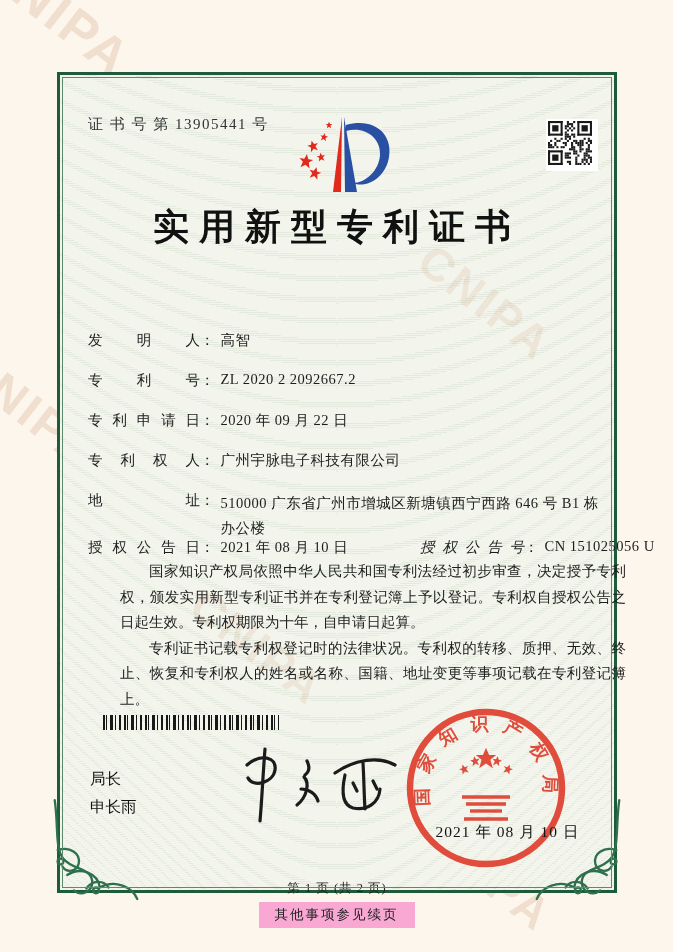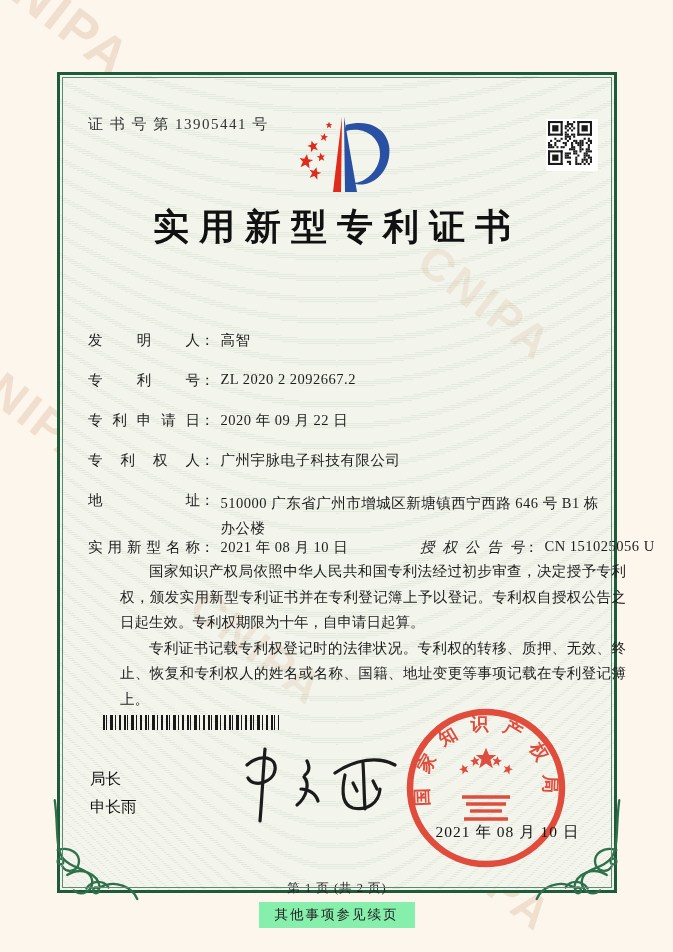--- a/index.html
+++ b/index.html
@@ -58,21 +58,21 @@
   .director{position:absolute;left:30px;top:690px;font-size:15.5px;line-height:28px;color:#111;}
   .signature{position:absolute;left:143px;top:668px;width:210px;height:85px;}
   .seal{position:absolute;left:341px;top:628px;width:170px;height:170px;opacity:.92;}
   .seal-date{
     position:absolute;left:355px;top:747px;width:185px;text-align:center;
     font-size:15.5px;letter-spacing:1px;color:#141414;z-index:3;
   }
   .pageinfo{position:absolute;left:0;top:793px;width:100%;text-align:center;font-size:12.5px;letter-spacing:1px;color:#222;margin-top:12px;}
   .contnote{
     position:absolute;left:50%;top:902px;transform:translateX(-50%);
-    background:#86efac;padding:4px 16px;font-size:13.5px;letter-spacing:2px;color:#222;z-index:2;
+    background:#f9a8d4;padding:4px 16px;font-size:13.5px;letter-spacing:2px;color:#222;z-index:2;
   }
   .fl{position:absolute;width:96px;height:106px;}
   .fl-bl{left:-12px;bottom:-14px;}
   .fl-br{right:-12px;bottom:-14px;transform:scaleX(-1);}
 </style>
 </head>
 <body>
 
 <div class="page">
 
@@ -276,21 +276,21 @@
       <span class="flabel">专利申请日</span><span class="fcolon">：</span><span class="fvalue">2020 年 09 月 22 日</span>
     </div>
     <div class="frow" style="top:376px">
       <span class="flabel">专利权人</span><span class="fcolon">：</span><span class="fvalue">广州宇脉电子科技有限公司</span>
     </div>
     <div class="frow" style="top:416px">
       <span class="flabel">地址</span><span class="fcolon">：</span><span class="fvalue fvalue-wrap">510000 广东省广州市增城区新塘镇西宁西路 646 号 B1 栋办公楼</span>
     </div>
     <div class="frow" style="top:463px;width:506px">
       <span>
-        <span class="flabel">实用新型名称</span><span class="fcolon">：</span><span class="fvalue">2021 年 08 月 10 日</span>
+        <span class="flabel">授权公告日</span><span class="fcolon">：</span><span class="fvalue">2021 年 08 月 10 日</span>
       </span>
       <span class="grant-right">
         <span class="flabel2">授权公告号</span><span class="fcolon">：</span><span class="fvalue">CN 151025056 U</span>
       </span>
     </div>
 
     <div class="paras">
       <p>国家知识产权局依照中华人民共和国专利法经过初步审查，决定授予专利权，颁发实用新型专利证书并在专利登记簿上予以登记。专利权自授权公告之日起生效。专利权期限为十年，自申请日起算。</p>
       <p>专利证书记载专利权登记时的法律状况。专利权的转移、质押、无效、终止、恢复和专利权人的姓名或名称、国籍、地址变更等事项记载在专利登记簿上。</p>
     </div>

